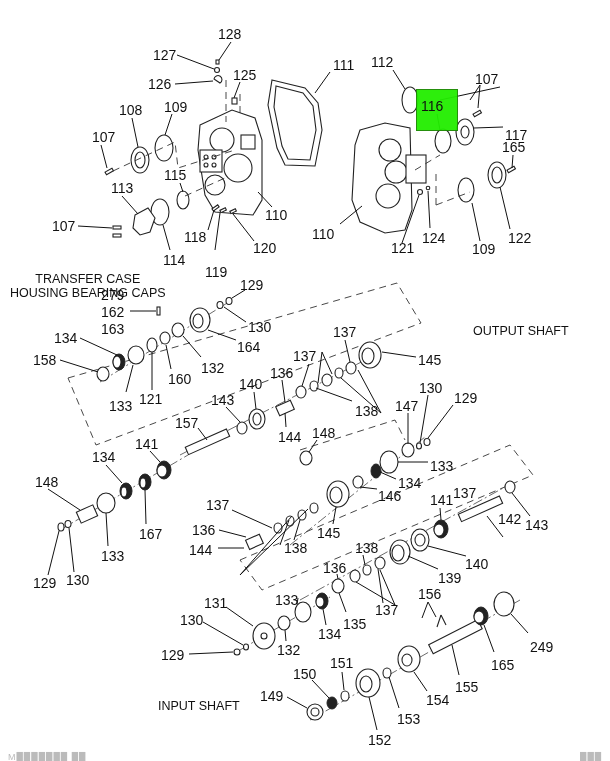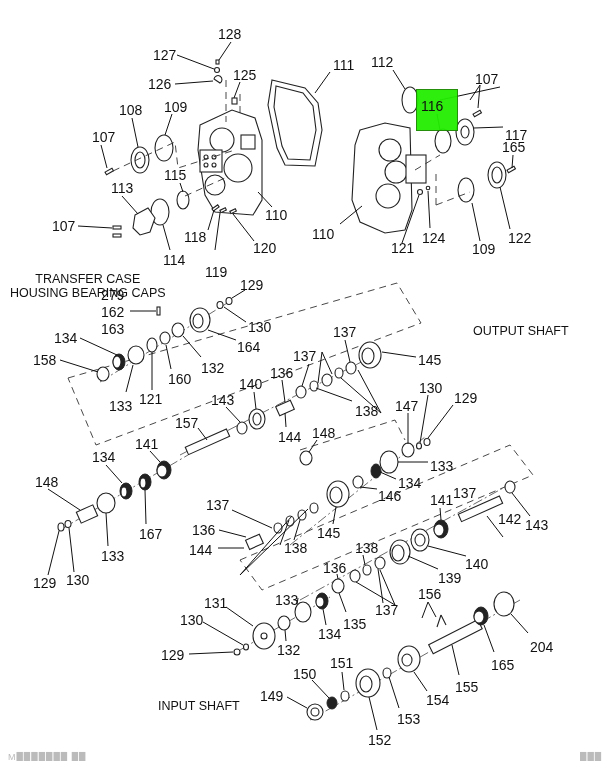--- a/index.html
+++ b/index.html
@@ -368,21 +368,21 @@
       <div class="callout" style="left: 438px; top: 571px;">139</div>
       <div class="callout" style="left: 375px; top: 603px;">137</div>
       <div class="callout" style="left: 418px; top: 587px;">156</div>
       <div class="callout" style="left: 204px; top: 596px;">131</div>
       <div class="callout" style="left: 275px; top: 593px;">133</div>
       <div class="callout" style="left: 180px; top: 613px;">130</div>
       <div class="callout" style="left: 318px; top: 627px;">134</div>
       <div class="callout" style="left: 343px; top: 617px;">135</div>
       <div class="callout" style="left: 277px; top: 643px;">132</div>
       <div class="callout" style="left: 161px; top: 648px;">129</div>
-      <div class="callout" style="left: 530px; top: 640px;">204</div>
+      <div class="callout" style="left: 530px; top: 640px;">249</div>
       <div class="callout" style="left: 491px; top: 658px;">165</div>
       <div class="callout" style="left: 455px; top: 680px;">155</div>
       <div class="callout" style="left: 330px; top: 656px;">151</div>
       <div class="callout" style="left: 293px; top: 667px;">150</div>
       <div class="callout" style="left: 426px; top: 693px;">154</div>
       <div class="callout" style="left: 260px; top: 689px;">149</div>
       <div class="callout" style="left: 397px; top: 712px;">153</div>
       <div class="callout" style="left: 368px; top: 733px;">152</div>
     </div>
 

